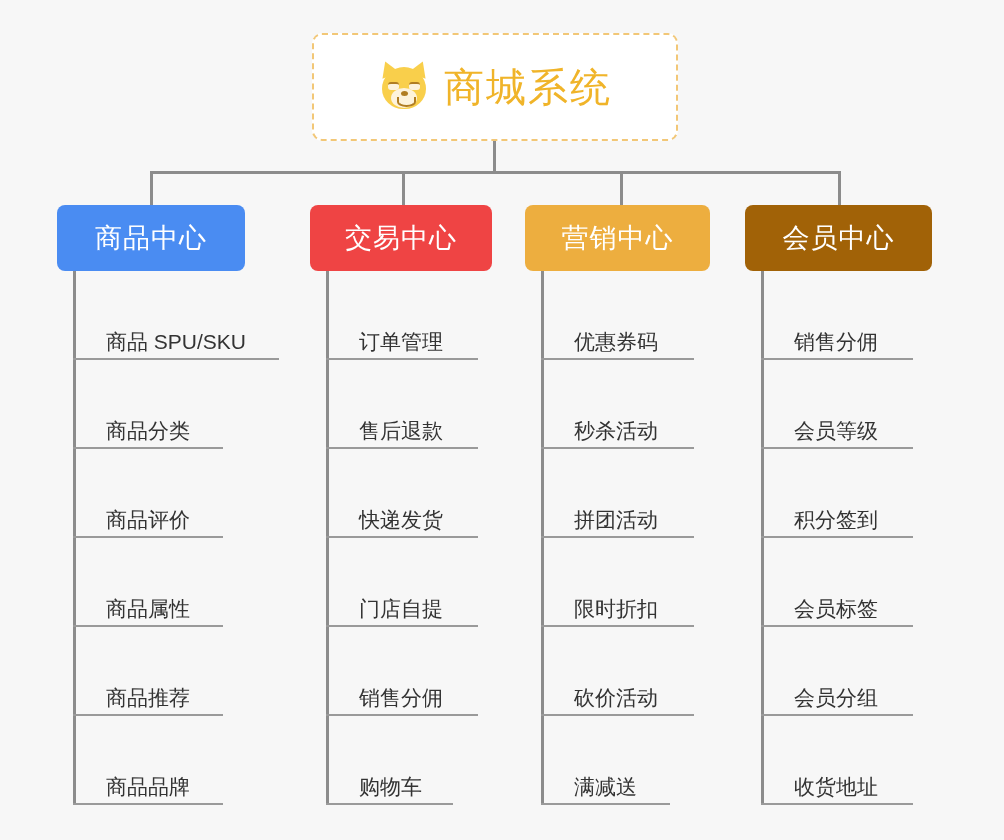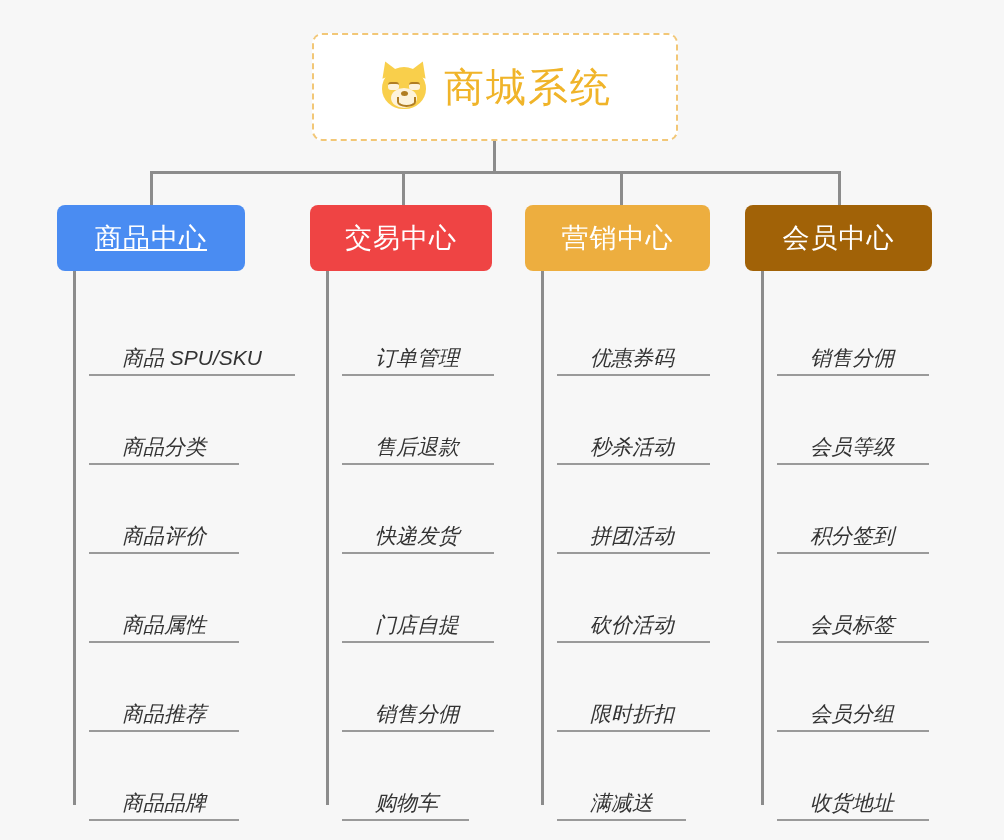--- a/index.html
+++ b/index.html
@@ -137,24 +137,23 @@
     left: 16px;
     top: 66px;
     width: 3px;
     background: #8c8c8c;
   }
 
   .leaf-list {
     position: absolute;
     left: 16px;
     top: 66px;
-    margin: 16px;
+    margin: 0;
     padding: 0;
     list-style: none;
-    font-style: italic;
   }
   .leaf {
     position: relative;
     height: 89px;
     box-sizing: border-box;
     display: flex;
     align-items: flex-end;
     padding-left: 33px;
   }
   .leaf-label {
@@ -193,21 +192,21 @@
   </div>
 
   <div class="conn conn-v" style="left:493px; top:141px; height:32px;"></div>
   <div class="conn conn-h" style="left:150px; top:171px; width:691px;"></div>
   <div class="conn conn-v" style="left:150px; top:171px; height:36px;"></div>
   <div class="conn conn-v" style="left:402px; top:171px; height:36px;"></div>
   <div class="conn conn-v" style="left:620px; top:171px; height:36px;"></div>
   <div class="conn conn-v" style="left:838px; top:171px; height:36px;"></div>
 
   <div class="branch" style="left:57px;">
-    <div class="branch-header" style="width:188px; background:#4a8cf2;text-decoration:underline;">
+    <div class="branch-header" style="width:188px; background:#4a8cf2;">
       <span>商品中心</span>
     </div>
     <div class="branch-spine" style="height:534px;"></div>
     <ul class="leaf-list">
       <li class="leaf">
         <span class="leaf-label">商品 SPU/SKU</span>
         <span class="leaf-underline" style="width:206px;"></span>
       </li>
       <li class="leaf">
         <span class="leaf-label">商品分类</span>
@@ -277,25 +276,25 @@
       </li>
       <li class="leaf">
         <span class="leaf-label">秒杀活动</span>
         <span class="leaf-underline" style="width:153px;"></span>
       </li>
       <li class="leaf">
         <span class="leaf-label">拼团活动</span>
         <span class="leaf-underline" style="width:153px;"></span>
       </li>
       <li class="leaf">
+        <span class="leaf-label">限时折扣</span>
+        <span class="leaf-underline" style="width:153px;"></span>
+      </li>
+      <li class="leaf">
         <span class="leaf-label">砍价活动</span>
-        <span class="leaf-underline" style="width:153px;"></span>
-      </li>
-      <li class="leaf">
-        <span class="leaf-label">限时折扣</span>
         <span class="leaf-underline" style="width:153px;"></span>
       </li>
       <li class="leaf">
         <span class="leaf-label">满减送</span>
         <span class="leaf-underline" style="width:129px;"></span>
       </li>
     </ul>
   </div>
 
   <div class="branch" style="left:745px;">

